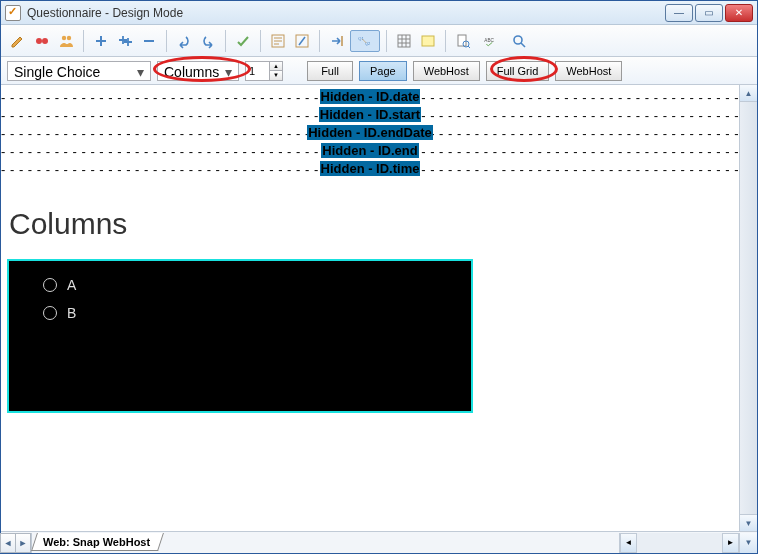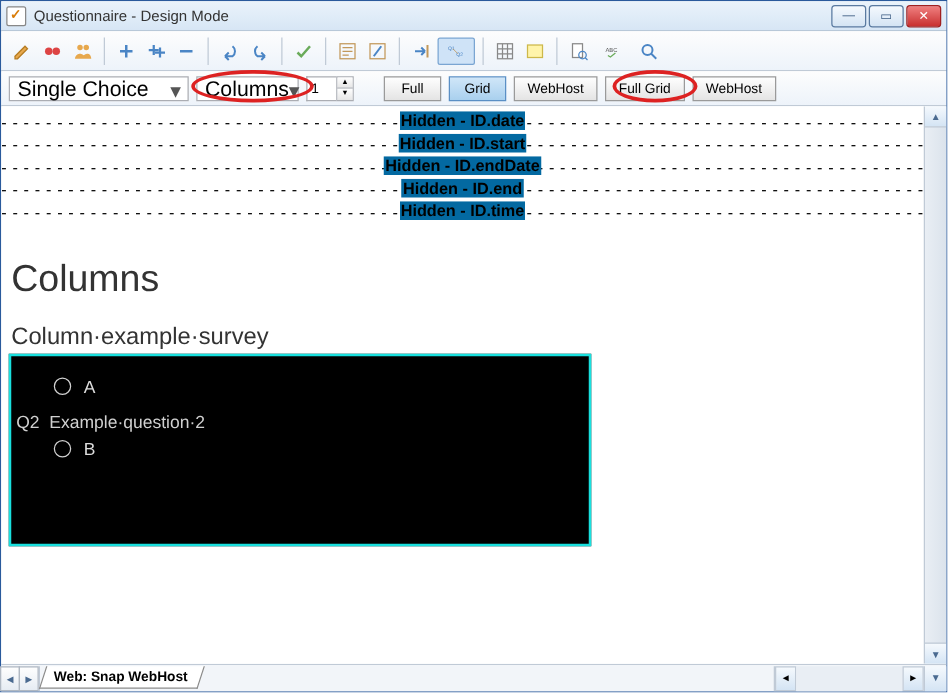--- a/index.html
+++ b/index.html
@@ -110,23 +110,23 @@
     align-items: center;
     padding: 0 6px;
     gap: 6px;
     position: relative;
   }
   .combo {
     height: 20px;
     border: 1px solid #abadb3;
     background: #fff;
     display: flex;
-    align-items: flex-start;
+    align-items: flex-end;
     padding: 0 2px 0 6px;
-    font-size: 17px;
+    font-size: 14px;
     cursor: pointer;
   }
   .combo .drop {
     width: 15px;
     text-align: center;
     color: #555;
   }
   .spinner-input {
     width: 24px;
     height: 20px;
@@ -501,21 +501,21 @@
       <div class="spinner-arrows">
         <div>▲</div>
         <div>▼</div>
       </div>
     </div>
     <div style="width:12px"></div>
     <div class="btn-flat">
         <span>Full</span>
       </div>
     <div class="btn-flat active">
-        <span>Grid</span>
+        <span>Page</span>
       </div>
     <div class="btn-flat">
         <span>WebHost</span>
       </div>
     <div class="btn-flat" style="min-width:60px">
         <span>Full Grid</span>
       </div>
     <div class="btn-flat">
         <span>WebHost</span>
       </div>
@@ -528,31 +528,29 @@
     <div class="content-scroll">
       <div class="doc">
         <div id="hidden-container">
             <div class="hidden-row"><div class="dashfill">- - - - - - - - - - - - - - - - - - - - - - - - - - - - - - - - - - - - - - - - - - - - - - - - - - - - - - - - - - - - - - - - - - - - - - - - - - - - - - - - - - - - - - - - - - - - - - - - - - - - - - - - - - - - - - - - - - - - - - - - - - - - - - - - - - - - - - - - - - - - - - - - - - - - - - - - - - - - - - - - - - - - - - - - - - - - - - - - - - - - - - - - - - - - - - - - - - - - - - - - </div><span class="lbl">Hidden - ID.date</span></div>
             <div class="hidden-row"><div class="dashfill">- - - - - - - - - - - - - - - - - - - - - - - - - - - - - - - - - - - - - - - - - - - - - - - - - - - - - - - - - - - - - - - - - - - - - - - - - - - - - - - - - - - - - - - - - - - - - - - - - - - - - - - - - - - - - - - - - - - - - - - - - - - - - - - - - - - - - - - - - - - - - - - - - - - - - - - - - - - - - - - - - - - - - - - - - - - - - - - - - - - - - - - - - - - - - - - - - - - - - - - - </div><span class="lbl">Hidden - ID.start</span></div>
             <div class="hidden-row"><div class="dashfill">- - - - - - - - - - - - - - - - - - - - - - - - - - - - - - - - - - - - - - - - - - - - - - - - - - - - - - - - - - - - - - - - - - - - - - - - - - - - - - - - - - - - - - - - - - - - - - - - - - - - - - - - - - - - - - - - - - - - - - - - - - - - - - - - - - - - - - - - - - - - - - - - - - - - - - - - - - - - - - - - - - - - - - - - - - - - - - - - - - - - - - - - - - - - - - - - - - - - - - - - </div><span class="lbl">Hidden - ID.endDate</span></div>
             <div class="hidden-row"><div class="dashfill">- - - - - - - - - - - - - - - - - - - - - - - - - - - - - - - - - - - - - - - - - - - - - - - - - - - - - - - - - - - - - - - - - - - - - - - - - - - - - - - - - - - - - - - - - - - - - - - - - - - - - - - - - - - - - - - - - - - - - - - - - - - - - - - - - - - - - - - - - - - - - - - - - - - - - - - - - - - - - - - - - - - - - - - - - - - - - - - - - - - - - - - - - - - - - - - - - - - - - - - - </div><span class="lbl">Hidden - ID.end</span></div>
             <div class="hidden-row"><div class="dashfill">- - - - - - - - - - - - - - - - - - - - - - - - - - - - - - - - - - - - - - - - - - - - - - - - - - - - - - - - - - - - - - - - - - - - - - - - - - - - - - - - - - - - - - - - - - - - - - - - - - - - - - - - - - - - - - - - - - - - - - - - - - - - - - - - - - - - - - - - - - - - - - - - - - - - - - - - - - - - - - - - - - - - - - - - - - - - - - - - - - - - - - - - - - - - - - - - - - - - - - - - </div><span class="lbl">Hidden - ID.time</span></div>
           </div>
         <div class="big-title">Columns</div>
-        <div class="sub-title">Column·example·survey</div>
         <div class="survey-box">
           <div id="questions">
               <div class="qrow">
                 <div class="opt">
                   <div class="circle"></div>
                   <span>A</span>
                 </div>
               </div>
               <div class="qrow">
-                <div class="qlabel">Q2&nbsp;&nbsp;Example·question·2</div>
                 <div class="opt">
                   <div class="circle"></div>
                   <span>B</span>
                 </div>
               </div>
             </div>
         </div>
       </div>
     </div>
     <div class="vscroll">

